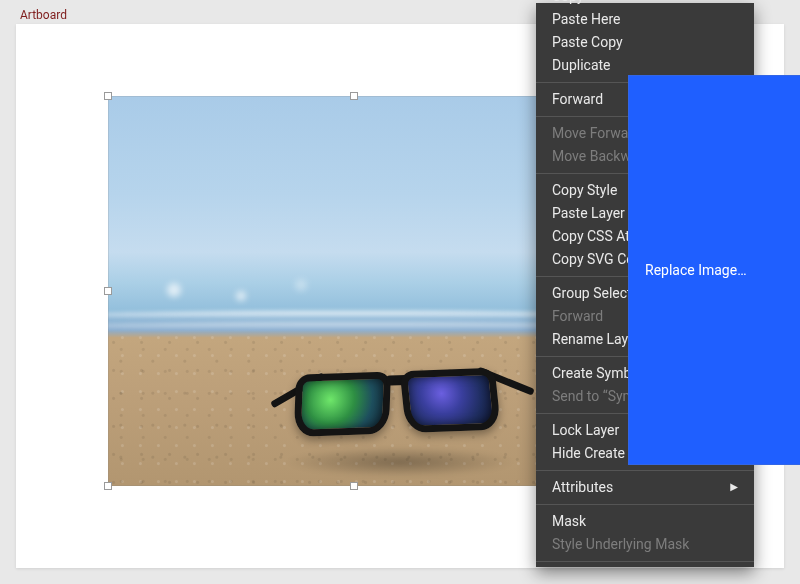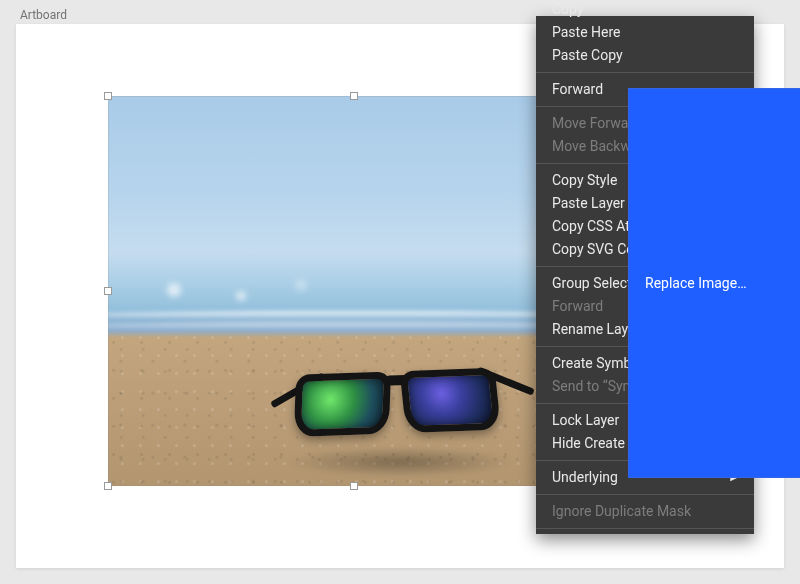--- a/index.html
+++ b/index.html
@@ -9,21 +9,21 @@
     width: 800px;
     height: 584px;
     overflow: hidden;
     position: relative;
   }
   .page-label {
     position: absolute;
     top: 8px;
     left: 20px;
     font-size: 12px;
-    color: #737373;
+    color: #7f1d1d;
   }
   .canvas {
     position: absolute;
     top: 24px;
     left: 16px;
     right: 16px;
     bottom: 16px;
     background: #fff;
     box-shadow: 0 1px 3px rgba(0,0,0,0.1);
   }
@@ -110,21 +110,21 @@
   .h {
     position:absolute; width:8px; height:8px; background:#fff;
     border:1px solid #9a9a9a;
   }
   .h.tl{top:-5px;left:-5px} .h.tm{top:-5px;left:calc(50% - 4px)} .h.tr{top:-5px;right:-5px}
   .h.ml{top:calc(50% - 4px);left:-5px} .h.mr{top:calc(50% - 4px);right:-5px}
   .h.bl{bottom:-5px;left:-5px} .h.bm{bottom:-5px;left:calc(50% - 4px)} .h.br{bottom:-5px;right:-5px}
 
   
   .ctx {
-    position:absolute; top:16px; left:536px; width:218px;
+    position:absolute; top:3px; left:536px; width:218px;
     background:#3a3a3a; color:#e9e9e9;
     font-size:14px;
     box-shadow: 0 6px 16px rgba(0,0,0,.45);
     padding-bottom:0;
   }
   .mi {
     padding: 2px 16px 3px 16px;
     line-height:18px;
     display:flex; align-items:center; justify-content:space-between;
     cursor:default;
@@ -174,20 +174,23 @@
 <div class="ctx" id="ctx">
     <div class="mi" style="margin-top: -18px;">
       <span>Copy</span>
     </div>
     <div class="mi">
       <span>Paste Here</span>
     </div>
     <div class="mi">
       <span>Paste Copy</span>
     </div>
+    <div class="mi">
+      <span>Duplicate</span>
+    </div>
     <div class="sepline"></div>
     <div class="mi">
       <span>Forward</span>
     </div>
     <div class="sepline"></div>
     <div class="mi disabled">
       <span>Move Forward</span>
     </div>
     <div class="mi disabled">
       <span>Move Backward</span>
@@ -224,24 +227,27 @@
     </div>
     <div class="sepline"></div>
     <div class="mi">
       <span>Lock Layer</span>
     </div>
     <div class="mi">
       <span>Hide Create</span>
     </div>
     <div class="sepline"></div>
     <div class="mi">
-      <span>Underlying</span>
+      <span>Attributes</span>
       <span class="arrow">▶</span>
     </div>
     <div class="sepline"></div>
-    <div class="mi disabled">
-      <span>Ignore Duplicate Mask</span>
+    <div class="mi">
+      <span>Mask</span>
+    </div>
+    <div class="mi disabled">
+      <span>Style Underlying Mask</span>
     </div>
     <div class="sepline"></div>
     <div class="mi sel">
       <span>Replace Image…</span>
     </div>
   </div>
 
 </body></html>

